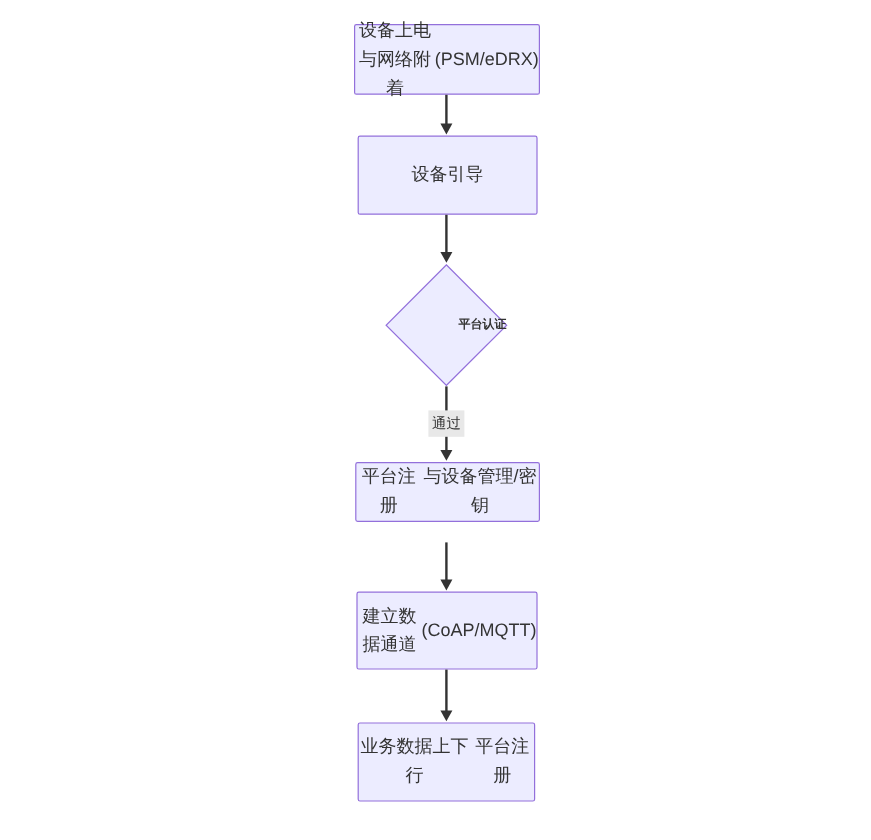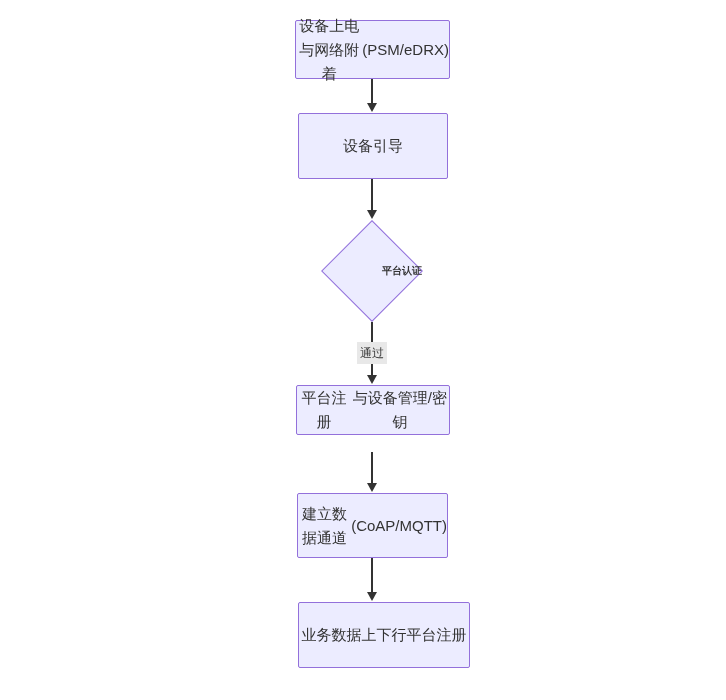--- a/index.html
+++ b/index.html
@@ -76,21 +76,21 @@
     font-size: 12px;
     line-height: 22px;
     padding: 0 3px;
     white-space: nowrap;
   }
   
   #node-attach    { left: 295px; top: 20px;  width: 155px; height: 59px; }
   #node-bootstrap { left: 298px; top: 113px; width: 150px; height: 66px; }
   #node-register  { left: 296px; top: 385px; width: 154px; height: 50px; }
   #node-channel   { left: 297px; top: 493px; width: 151px; height: 65px; }
-  #node-business  { left: 298px; top: 602px; width: 172px; height: 66px; }
+  #node-business  { left: 298px; top: 602px; width: 148px; height: 66px; }
   
   #arrow1-line { top: 79px;  height: 26px; } #arrow1-head { top: 103px; }
   #arrow2-line { top: 179px; height: 33px; } #arrow2-head { top: 210px; }
   #arrow3-line { top: 322px; height: 54px; } #arrow3-head { top: 375px; }
   #arrow4-line { top: 452px; height: 33px; } #arrow4-head { top: 483px; }
   #arrow5-line { top: 558px; height: 36px; } #arrow5-head { top: 592px; }
 </style>
 </head>
 <body>
 

